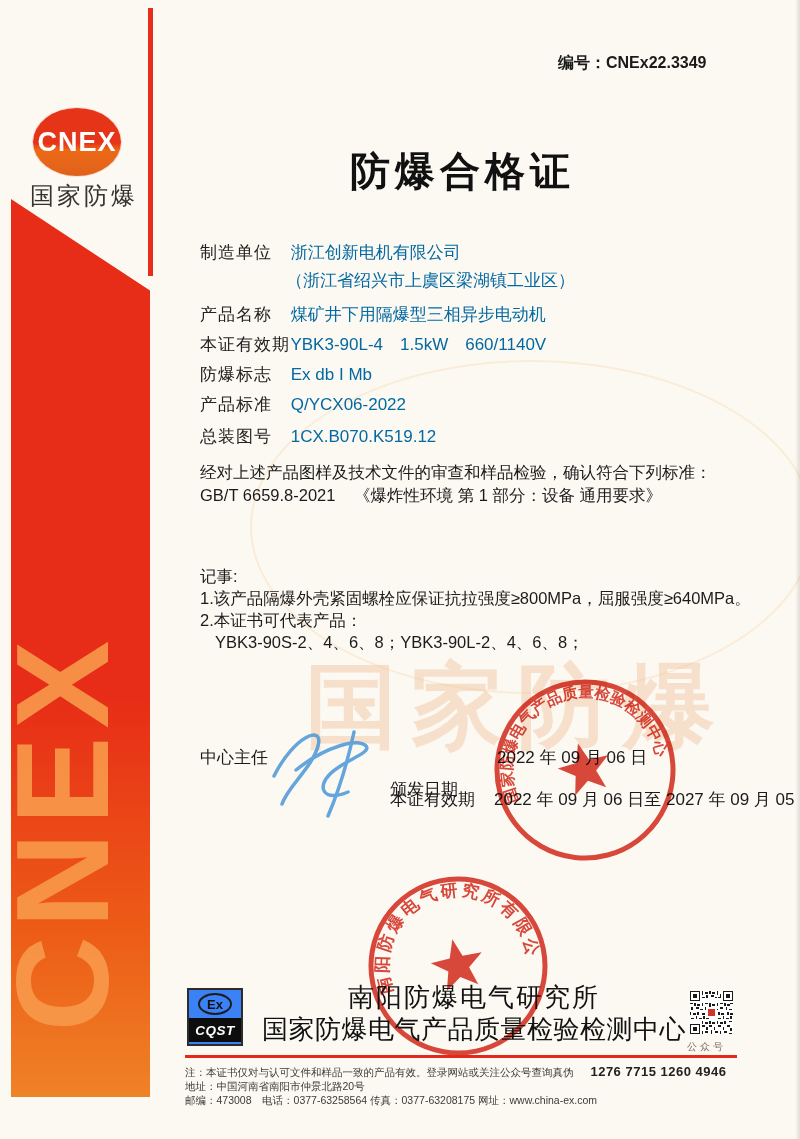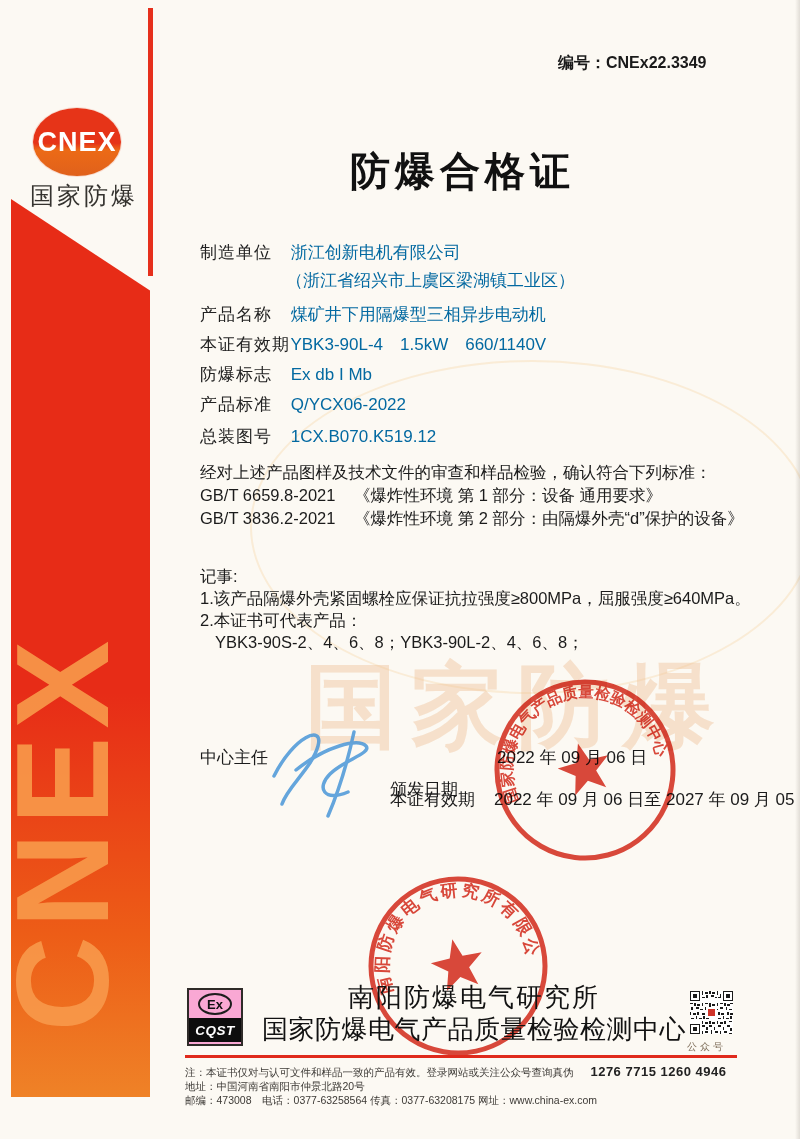--- a/index.html
+++ b/index.html
@@ -66,21 +66,21 @@
 
   
   .lbl17{font-size:17px;color:#1b1b1b;white-space:nowrap;text-align:right;}
   .sig{left:260px;top:716px;}
 
   
   .stamp{mix-blend-mode:multiply;opacity:.92;}
 
   
   .cqst-box{
-    left:187px;top:988px;width:56px;height:58px;border:2px solid #2e2b28;background:#f9a8d4;
+    left:187px;top:988px;width:56px;height:58px;border:2px solid #2e2b28;background:#3b82f6;
     box-sizing:border-box;
   }
   .cqst-top{height:28px;display:flex;align-items:center;justify-content:center;}
   .cqst-ex{
     width:34px;height:22px;border:2px solid #1d1d1d;border-radius:50%;
     display:flex;align-items:center;justify-content:center;
     font-size:13px;font-weight:bold;color:#111;box-sizing:border-box;
   }
   .cqst-bottom{
     height:24px;background:#0d0d0d;color:#fff;display:flex;align-items:center;justify-content:center;
@@ -142,24 +142,20 @@
 <div class="abs frow" style="top:425px">
   <span class="lab">总装图号</span>
   <span class="val">1CX.B070.K519.12</span>
 </div>
 
 <div class="abs stds">
   <div>经对上述产品图样及技术文件的审查和样品检验，确认符合下列标准：</div>
   <div>
     <span class="code">GB/T 6659.8-2021</span>
     <span>《爆炸性环境 第 1 部分：设备 通用要求》</span>
-  </div>
-  <div>
-    <span class="code">GB/T 3836.2-2021</span>
-    <span>《爆炸性环境 第 2 部分：由隔爆外壳“d”保护的设备》</span>
   </div>
 </div>
 
 <div class="abs notes">
   <div>记事:</div>
   <div>1.该产品隔爆外壳紧固螺栓应保证抗拉强度≥800MPa，屈服强度≥640MPa。</div>
   <div>2.本证书可代表产品：</div>
   <div class="indent">YBK3-90S-2、4、6、8；YBK3-90L-2、4、6、8；</div>
 </div>
 

